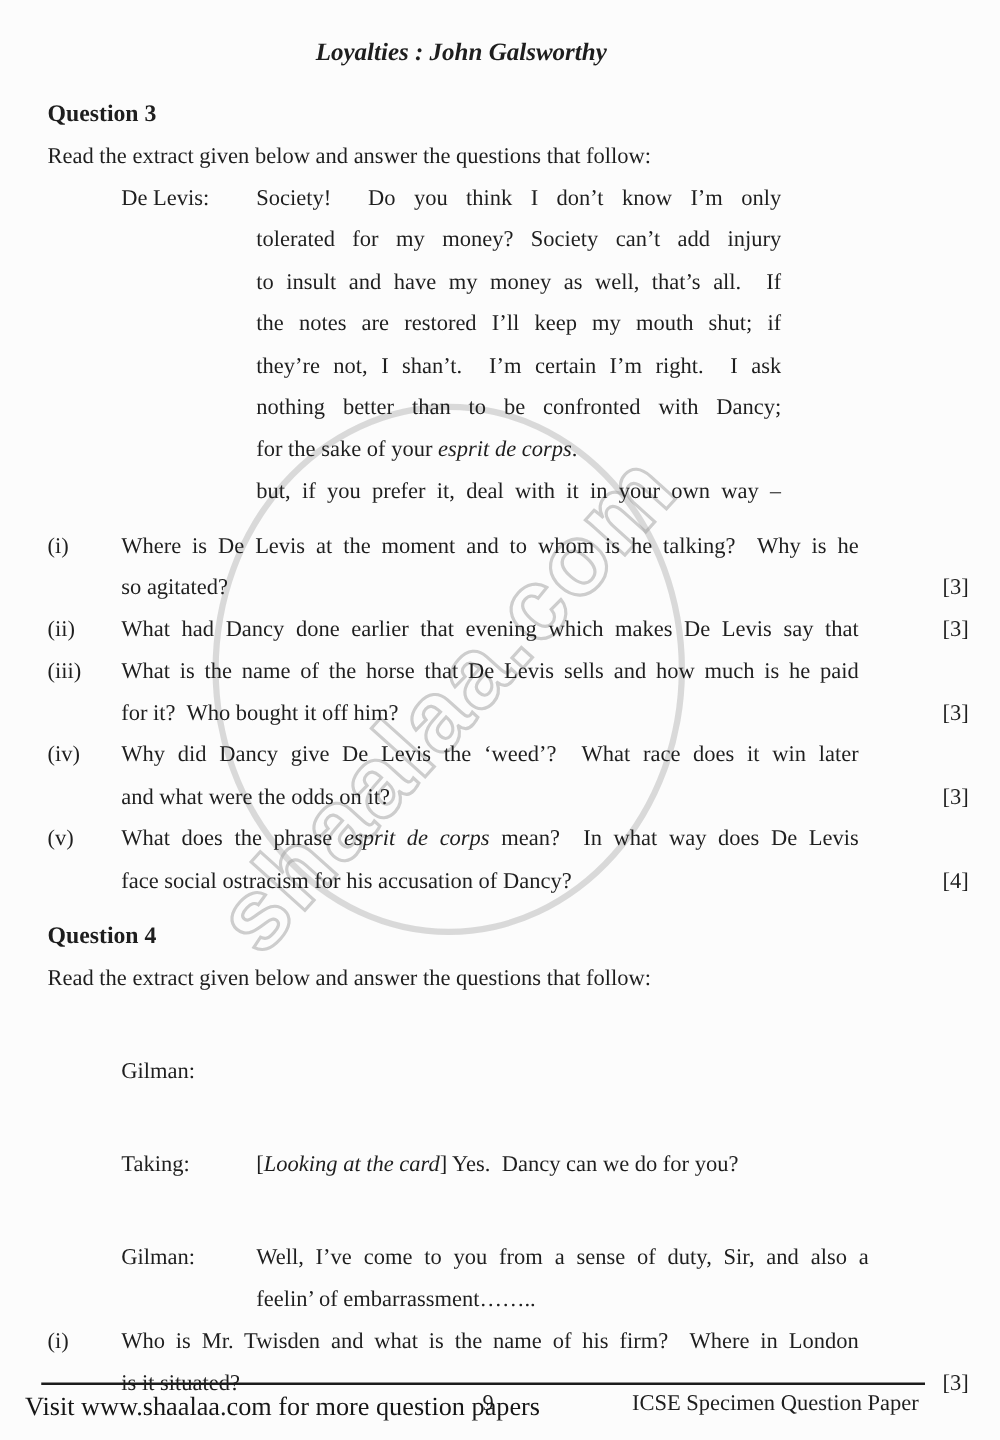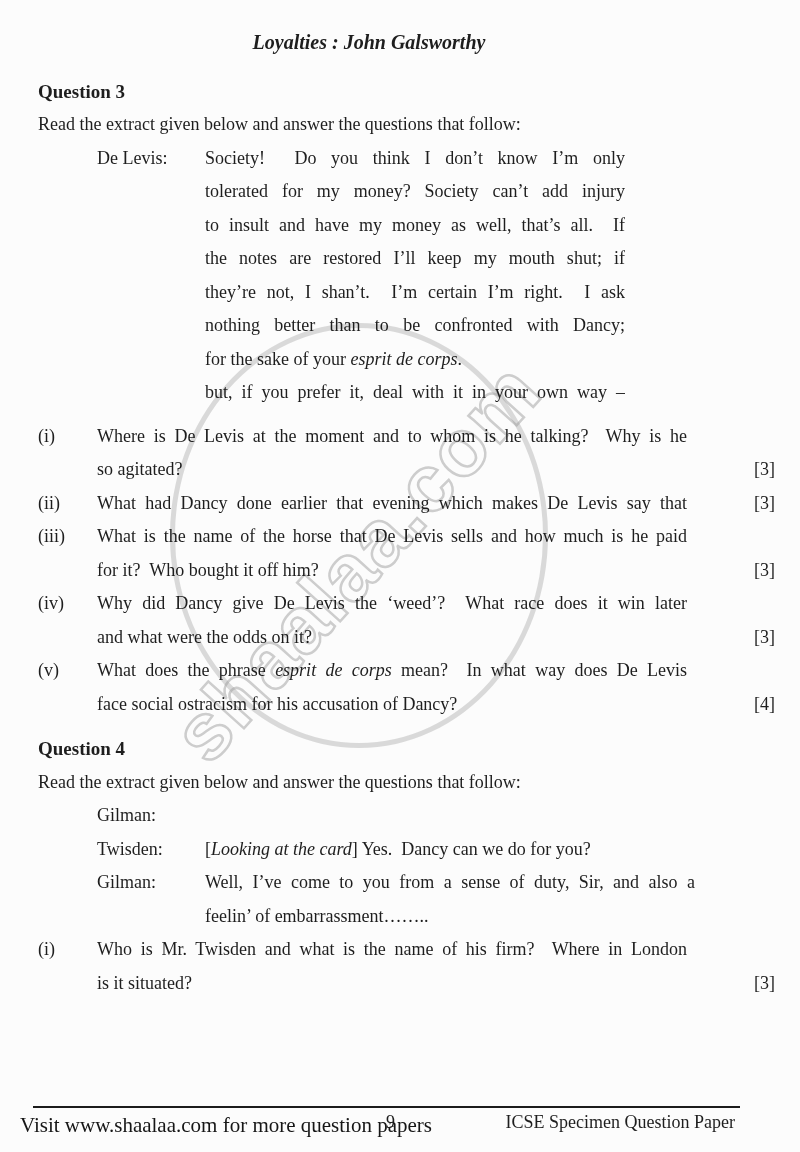--- a/index.html
+++ b/index.html
@@ -21,21 +21,21 @@
   .doc-title {
     margin-top:26px; padding-right:75px;
     text-align:center; font-weight:bold; font-style:italic;
     font-size:20px; height:33.5px; line-height:33.5px;
   }
   .q-heading { font-weight:bold; font-size:19px; height:33.5px; line-height:33.5px; }
   .q3-heading { margin-top:15px; }
   .q4-heading { margin-top:11px; }
 
   .speech { display:grid; grid-template-columns:108px 420px; margin-left:59px; }
-  .speech.wide { grid-template-columns:108px 490px; }
+  .speech.wide { grid-template-columns:108px 490px;margin-top:41px; }
   .speaker { grid-column:1; }
   .speech-lines { grid-column:2; }
 
   .questions { margin-top:10px; }
   .q-row { display:grid; grid-template-columns:59px 590px 1fr; }
   .q-num { grid-column:1; }
   .q-lines { grid-column:2; }
   .q-marks { grid-column:3; align-self:end; text-align:right; }
 
   .watermark { position:absolute; z-index:1; pointer-events:none; }
@@ -134,21 +134,21 @@
     </div>
 
     <div class="q-heading q4-heading">Question 4</div>
     <div class="line">Read the extract given below and answer the questions that follow:</div>
 
     <div class="speech wide">
       <div class="speaker line">Gilman:</div>
     </div>
 
     <div class="speech wide">
-      <div class="speaker line">Twisden:</div>
+      <div class="speaker line">Taking:</div>
       <div class="speech-lines">
         <div class="line"><span>[</span><span class="it">Looking at the card</span><span>] Yes.  Dancy can we do for you?</span></div>
       </div>
     </div>
 
     <div class="speech wide">
       <div class="speaker line">Gilman:</div>
       <div class="speech-lines">
         <div class="line just"><span>Well, I’ve come to you from a sense of duty, Sir, and also a</span></div>
         <div class="line"><span>feelin’ of embarrassment……..</span></div>

